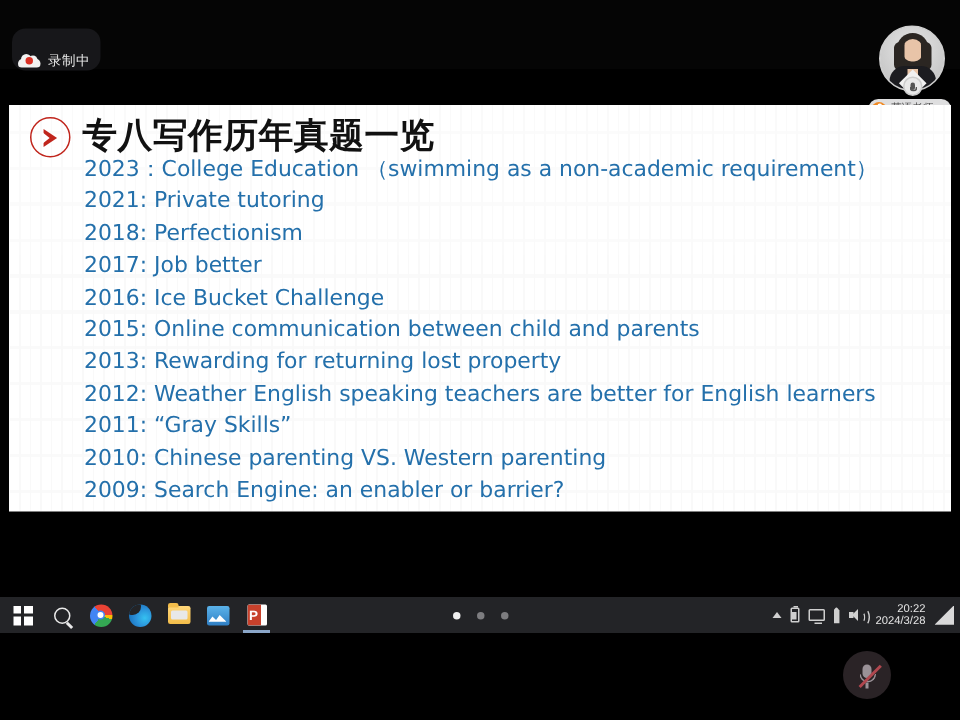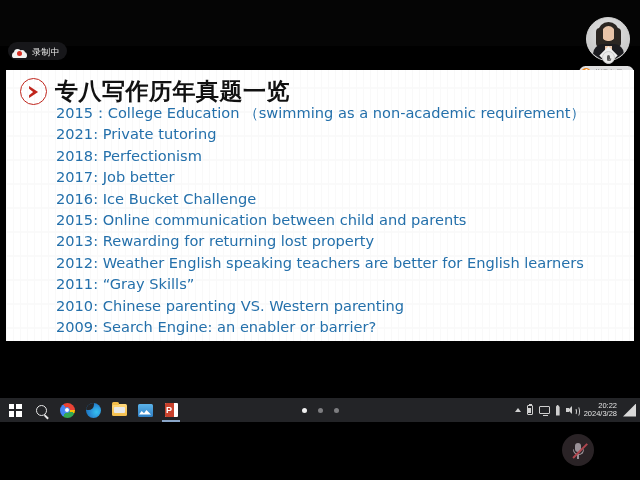--- a/index.html
+++ b/index.html
@@ -27,26 +27,25 @@
     position: absolute;
     left: 0; top: 0;
     width: 640px;
     height: 46px;
     background: #050505;
   }
   .rec-pill {
     position: absolute;
     left: 8px; top: 19px;
     display: flex;
-    align-items: flex-start;
+    align-items: flex-end;
     gap: 5px;
-    padding: 6px 7px 2px 4px;
+    padding: 16px 7px 2px 4px;
     border-radius: 9px;
     background: #17171a;
-    margin-top: 23px;
   }
   .rec-cloud {
     position: relative;
     width: 15px; height: 10px;
   }
   .rec-cloud .c-body {
     position: absolute;
     left: 0; bottom: 0;
     width: 15px; height: 6px;
     background: #f2f2f2;
@@ -660,21 +659,21 @@
 
     <div class="slide-title-row">
       <span class="title-icon">
         <span class="chev"></span>
         <span class="chev-notch"></span>
       </span>
       <span class="slide-title">专八写作历年真题一览</span>
     </div>
 
     <div class="slide-list">
-      <div class="row">2015：College Education （swimming as a non-academic requirement）</div>
+      <div class="row">2023：College Education （swimming as a non-academic requirement）</div>
       <div class="row">2021: Private tutoring</div>
       <div class="row">2018: Perfectionism</div>
       <div class="row">2017: Job better</div>
       <div class="row">2016: Ice Bucket Challenge</div>
       <div class="row">2015: Online communication between child and parents</div>
       <div class="row">2013: Rewarding for returning lost property</div>
       <div class="row">2012: Weather English speaking teachers are better for English learners</div>
       <div class="row">2011: “Gray Skills”</div>
       <div class="row">2010: Chinese parenting VS. Western parenting</div>
       <div class="row">2009: Search Engine: an enabler or barrier?</div>

